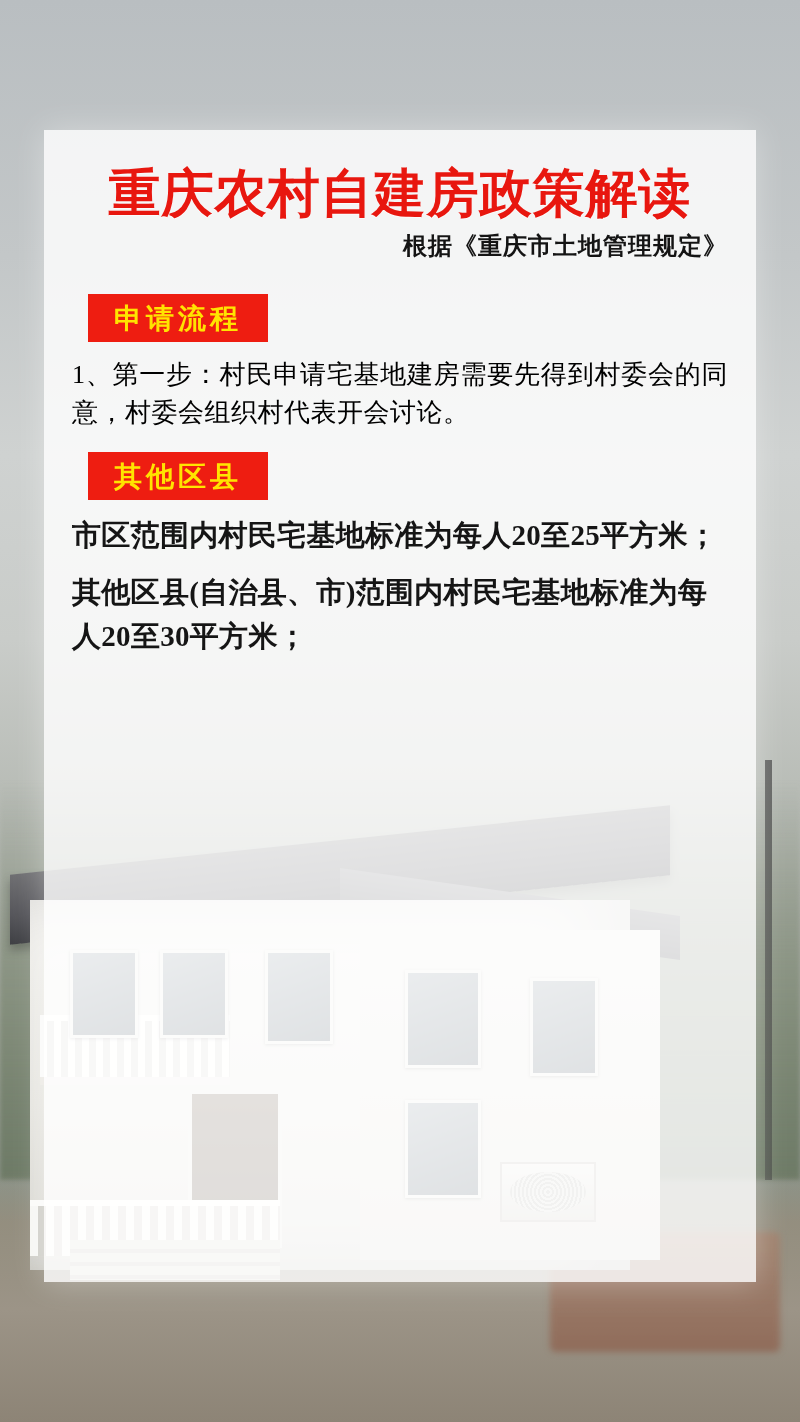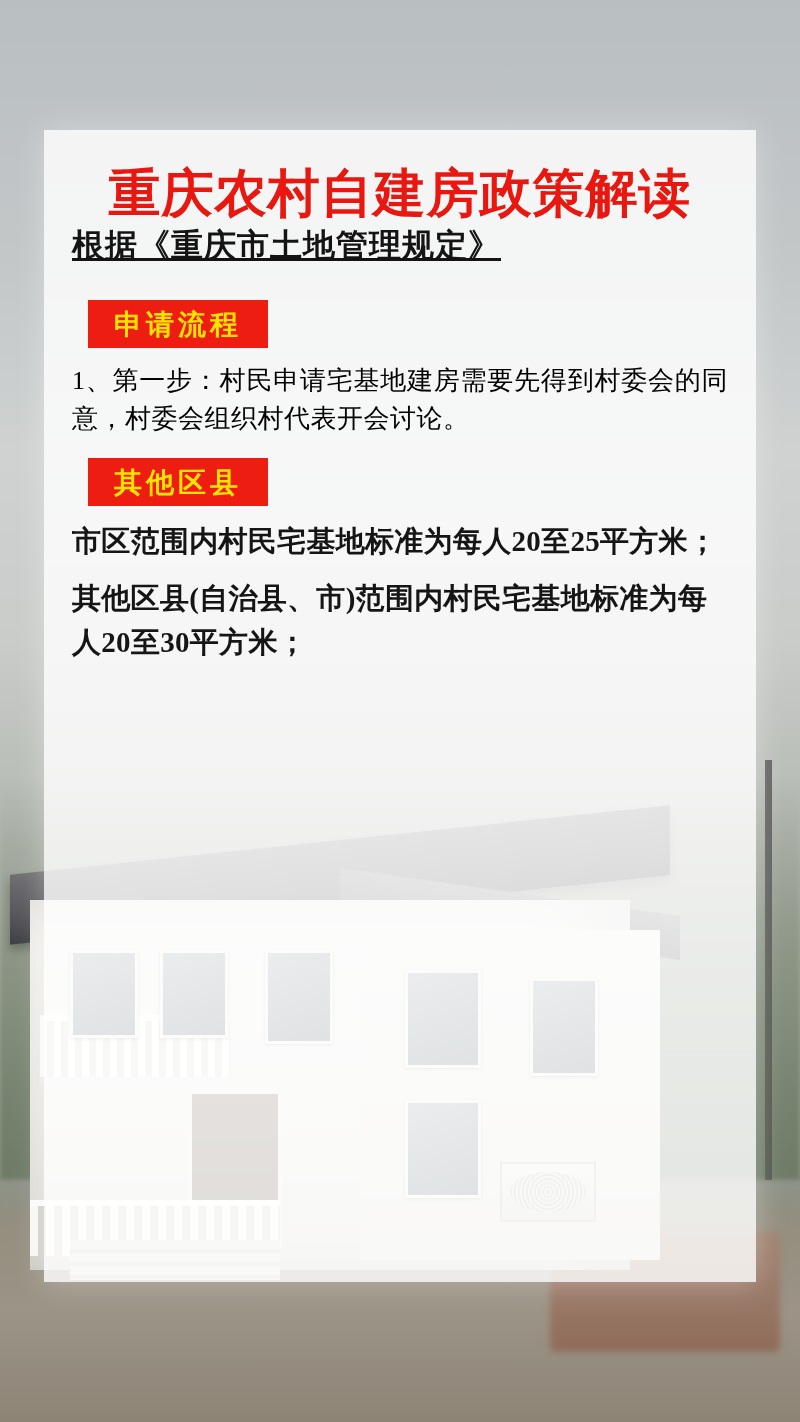--- a/index.html
+++ b/index.html
@@ -197,31 +197,30 @@
     padding: 30px 28px 20px 28px;
   }
 
   .title {
     color: #e8170f;
     font-weight: bold;
     font-size: 52px;
     line-height: 1.08;
     text-align: center;
     letter-spacing: 1px;
-    margin: 6px 0 2px 0;
+    margin: 6px 0 8px 0;
     text-shadow: 0 1px 0 rgba(255,255,255,.6);
   }
   .subtitle {
     color: #141414;
     font-weight: bold;
-    font-size: 32px;
-    text-align: left;
+    font-size: 24px;
+    text-align: right;
     margin: 0 0 26px 0;
     letter-spacing: 1px;
-    text-decoration: underline;
   }
 
   .section-tag {
     display: inline-block;
     background: #ee1d11;
     color: #ffe400;
     font-weight: bold;
     font-size: 28px;
     letter-spacing: 4px;
     padding: 6px 26px 4px 26px;

